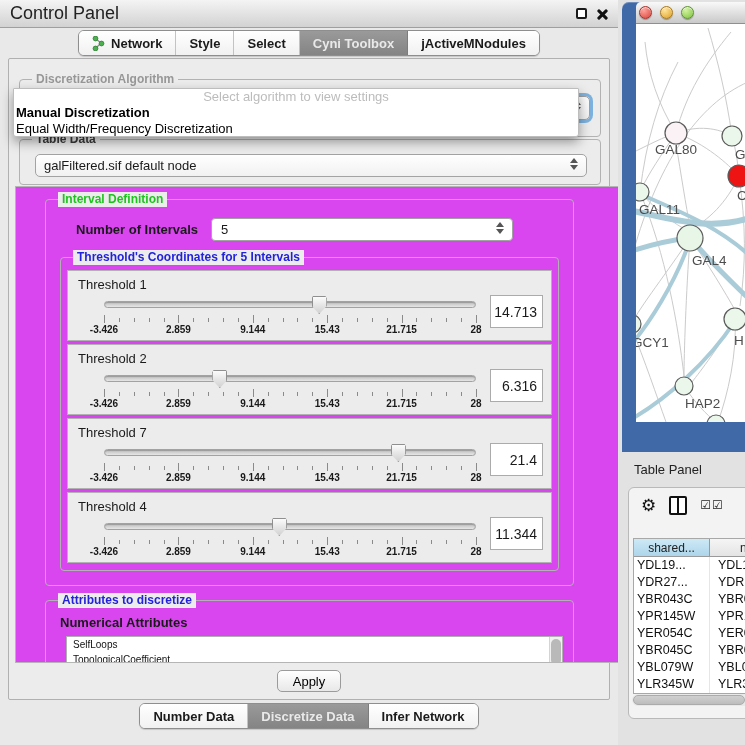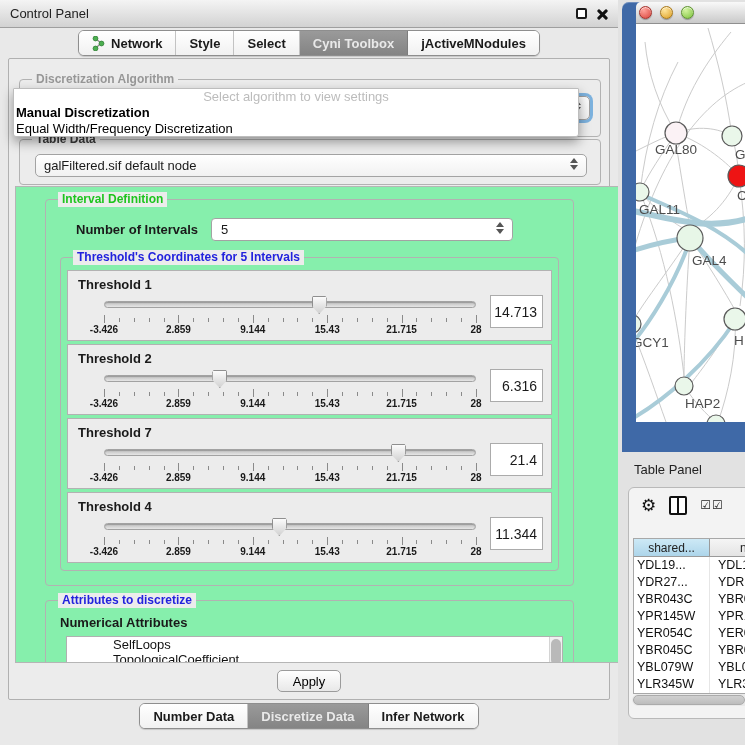--- a/index.html
+++ b/index.html
@@ -2,21 +2,21 @@
 <html style="--accent_green: #1ec41e; --accent_blue: #2222dd; --window_blue: #3f69a7; --header_blue: #cde9f6; --light_red: #d9423a; --light_yellow: #dd9f23; --light_green: #7cc23c; --node_green: #eaf7ea; --node_pink: #fbf2f5; --node_red: #ee1414; --edge_teal: #a9ccd8; --tab_active: #8b8b8b;"><head>
 <meta charset="utf-8">
 <style>
   * { margin:0; padding:0; box-sizing:border-box; }
   html,body { width:745px; height:745px; }
   body { font-family:"Liberation Sans", sans-serif; background:#e6e6e6; position:relative; overflow:hidden; color:#1a1a1a; }
 
   
   .control-panel { position:absolute; left:0; top:0; width:618px; height:745px; background:#e9e9e9; }
   .cp-titlebar { height:28px; background:linear-gradient(#f4f4f4,#d2d2d2); border-bottom:1px solid #9f9f9f; display:flex; align-items:center; padding:0 10px; }
-  .cp-title { font-size:13px; color:#222; }
+  .cp-title { font-size:18px; color:#222; }
   .cp-titlebar .spacer { flex:1; }
   .float-icon { width:11px; height:11px; border:2px solid #1a1a1a; background:#fff; border-radius:2px; margin-right:9px; }
   .close-icon { position:relative; width:12px; height:12px; }
   .close-icon::before,.close-icon::after { content:""; position:absolute; left:5px; top:0; width:3px; height:13px; background:#111; border-radius:1px; }
   .close-icon::before { transform:rotate(45deg);} .close-icon::after { transform:rotate(-45deg);}
 
   .cp-tabs { position:absolute; left:0; top:30px; width:618px; display:flex; justify-content:center; }
   .seg-control { display:flex; border:1px solid #8e8e8e; border-radius:6px; overflow:hidden; background:#fcfcfc; box-shadow:0 1px 1px rgba(0,0,0,.15); }
   .seg { display:flex; align-items:center; gap:6px; padding:0 13px; height:24px; font-size:13px; font-weight:600; color:#1a1a1a; background:linear-gradient(#ffffff,#f1f1f1); border-right:1px solid #c3c3c3; cursor:default; }
   .seg:last-child { border-right:none; }
@@ -42,50 +42,50 @@
   .popup-item { font-size:13px; color:#000; height:16px; line-height:16px; padding-left:2px; }
   .popup-item.bold { font-weight:bold; }
 
   .tabledata-group { position:absolute; left:10px; top:80px; width:582px; height:46px; }
   .combo { position:absolute; left:15px; top:14px; width:552px; height:23px; background:linear-gradient(#ffffff,#f1f1f1); border:1px solid #a3a3a3; border-radius:5px; display:flex; align-items:center; font-size:13px; padding-left:8px; }
   .combo-arrows { position:absolute; right:8px; top:3px; display:flex; flex-direction:column; gap:2px; }
   .arr-up { width:0; height:0; border-left:4px solid transparent; border-right:4px solid transparent; border-bottom:5px solid #555; }
   .arr-dn { width:0; height:0; border-left:4px solid transparent; border-right:4px solid transparent; border-top:5px solid #555; }
 
   
-  .scroll-wrap { position:absolute; left:6px; top:127px; width:702px; height:477px; border:1px solid #b5b5b5; background:#86efac; overflow:hidden; }
+  .scroll-wrap { position:absolute; left:6px; top:127px; width:702px; height:477px; border:1px solid #b5b5b5; background:#d946ef; overflow:hidden; }
   .viewport { position:absolute; left:0; top:0; width:574px; height:475px; overflow:hidden; }
   .vscroll { position:absolute; right:0; top:0; width:16px; height:475px; background:#f1f1f1; border-left:1px solid #cfcfcf; }
   .vscroll .thumb { position:absolute; left:2px; width:11px; border-radius:6px; background:linear-gradient(90deg,#c9c9c9,#b3b3b3); }
   .attr-vscroll { position:absolute; right:0; top:0; width:13px; height:100%; background:#f0f0f0; border-left:1px solid #d4d4d4; }
   .attr-vscroll .thumb { position:absolute; left:1px; top:2px; width:10px; height:26px; border-radius:5px; background:#b9b9b9; }
 
   .interval-group { margin:12px 16px 0 29px; padding-bottom:10px; }
   .num-row { display:flex; align-items:center; margin:18px 0 0 30px; }
   .num-label { font-size:13px; font-weight:bold; }
   .spinner { position:relative; margin-left:13px; width:302px; height:23px; background:#fff; border:1px solid #a3a3a3; border-radius:4px; font-size:13px; line-height:21px; padding-left:9px; }
 
   .threshold-group { margin:16px 14px 4px 14px; padding:12px 6px 4px 6px; }
   .th-box { position:relative; border:1px solid #b2b2b2; background:#ececec; height:71px; margin-bottom:3px; padding:6px 8px 0 10px; }
-  .th-label { font-size:13px; font-weight:bold; }
+  .th-label { font-size:13px; font-weight:normal; }
   .th-row { display:flex; align-items:flex-start; margin-top:3px; }
   .slider { position:relative; flex:1; margin:0 14px 0 26px; height:40px; }
   .track { position:absolute; left:0; right:0; top:6px; height:7px; border-radius:4px; background:linear-gradient(#bdbdbd,#e6e6e6); border:1px solid #a2a2a2; box-shadow:inset 0 1px 1px rgba(0,0,0,.2); }
   .handle { position:absolute; top:1px; width:15px; height:18px; background:linear-gradient(#fefefe,#cfcfcf); clip-path:polygon(8% 0,92% 0,100% 12%,100% 55%,50% 100%,0 55%,0 12%); box-shadow:inset 0 0 0 1px #8f8f8f; }
   .ticks { position:absolute; left:0; right:0; top:20px; height:9px; }
   .tick { position:absolute; width:1px; height:4px; top:3px; background:#8a8a8a; }
   .tick.major { height:8px; top:0; }
   .ticklabels { position:absolute; left:0; right:0; top:29px; height:11px; }
   .ticklabel { position:absolute; transform:translateX(-50%); font-size:10px; font-weight:bold; color:#1a1a1a; white-space:nowrap;text-align:center; }
   .value-box { width:53px; height:33px; background:#fff; border:1px solid #ababab; font-size:14px; display:flex; align-items:center; justify-content:flex-end; padding-right:5px; }
 
   .attr-group { margin:14px 16px 0 29px; height:120px; }
   .attr-label { font-size:13px; font-weight:bold; margin:14px 0 0 14px; }
   .attr-list { position:relative; margin:6px 10px 0 20px; height:60px; background:#fff; border:1px solid #b0b0b0; overflow:hidden; }
-  .attr-item { font-size:13px; line-height:15px; padding-left:6px; color:#111;margin-left:40px; }
+  .attr-item { font-size:10px; line-height:15px; padding-left:6px; color:#111; }
 
   .apply-btn { position:absolute; left:50%; transform:translateX(-50%); bottom:7px; width:64px; height:22px; background:linear-gradient(#ffffff,#e8e8e8); border:1px solid #9b9b9b; border-radius:5px; font-size:13px; font-family:"Liberation Sans",sans-serif; }
 
   .cp-bottom-tabs { position:absolute; left:0; top:703px; width:618px; display:flex; justify-content:center; }
 
   
   .right-col { position:absolute; left:618px; top:0; width:127px; height:745px; background:#e2e2e2; }
 
   .net-window { position:absolute; left:4px; top:2px; width:147px; height:450px; background:var(--window_blue,#3f69a7); border-radius:7px 0 0 0; box-shadow:inset 0 1px 0 rgba(255,255,255,.25); }
   .net-titlebar { position:absolute; left:14px; top:0; right:0; height:22px; background:linear-gradient(#f9f9f9,#c9c9c9); border-radius:5px 0 0 0; border-bottom:1px solid #8f8f8f; display:flex; align-items:center; padding-left:3px; gap:8px; }

